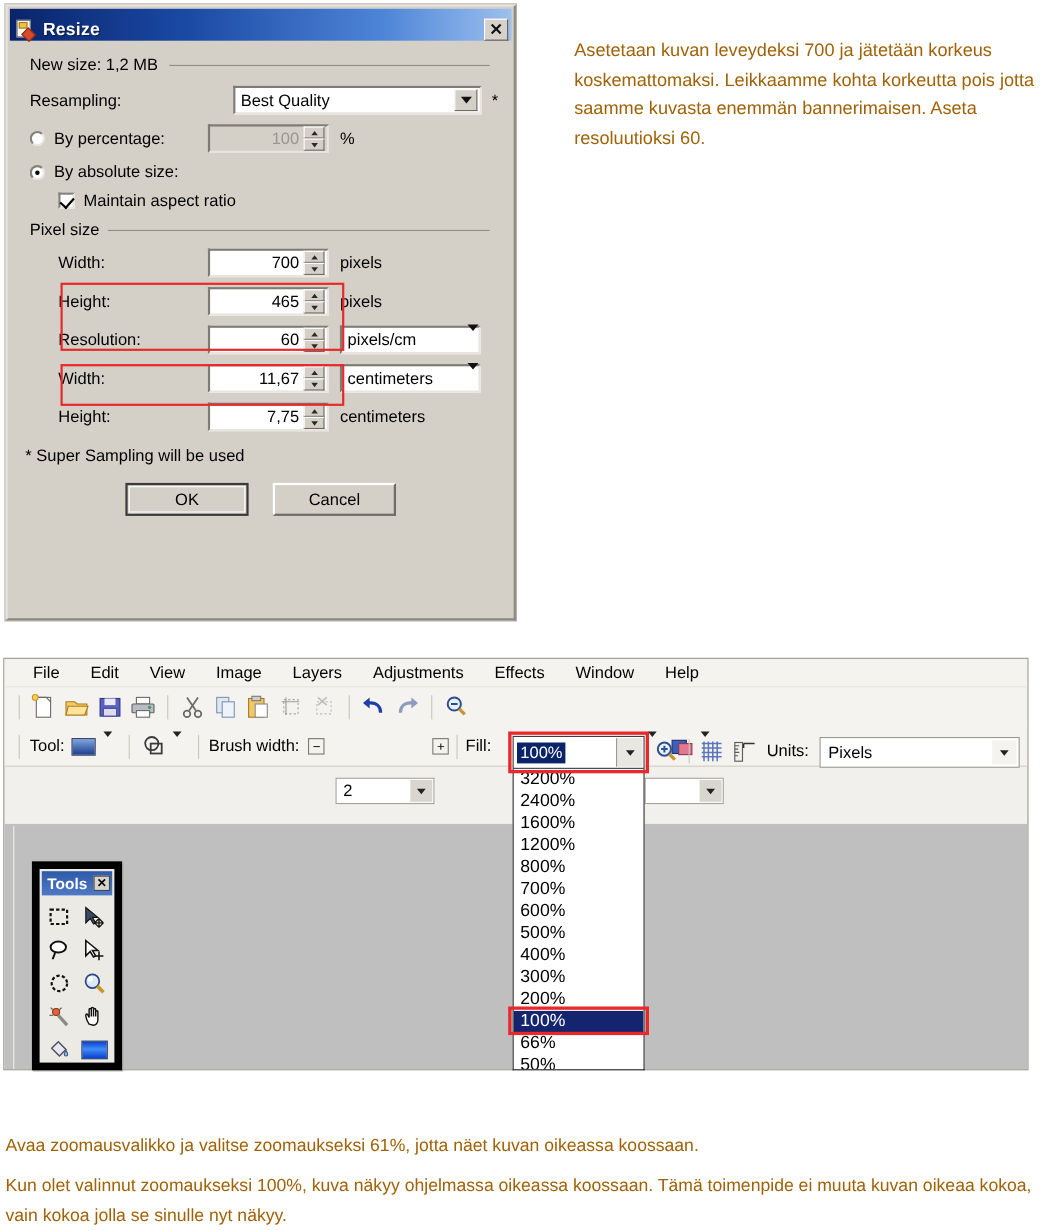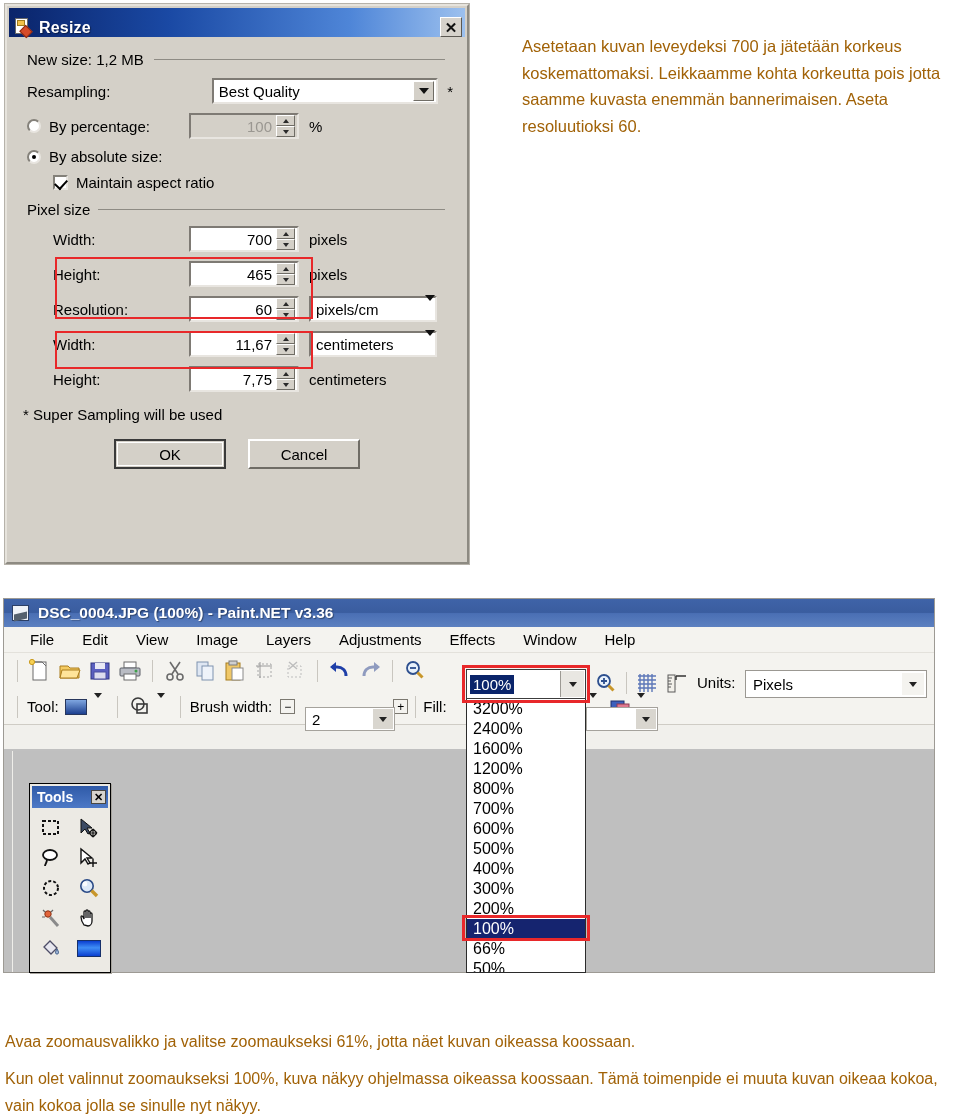--- a/index.html
+++ b/index.html
@@ -136,21 +136,21 @@
             border-bottom:1px solid #cfccc5;}
   .sep { width:1px; height:22px; background:#c9c6bf; margin:0 7px; flex:0 0 auto; }
   .tbico { width:28px; height:28px; position:relative; flex:0 0 auto; margin:0 1px; }
 
   .pn-canvas { position:absolute; left:0; right:0; top:150px; bottom:0; background:#c0c0c0; }
   .pn-canvas-inner { position:absolute; left:8px; top:2px; right:0; bottom:0; background:#bfbfbf; border-left:1px solid #efeeea; }
 
   
   .toolspal {
     position:absolute; left:29px; top:783px; width:82px; height:190px;
-    background:#eceae4; border:1px solid #000000;
+    background:#eceae4; border:7px solid #000000;
     box-shadow: 1px 1px 0 #a6a39c;
   }
   .toolspal-hdr {
     height:22px; margin:2px; background: linear-gradient(to bottom,#2f5aa8,#4d79c6);
     display:flex;align-items:center;justify-content:space-between;padding:0 2px 0 5px;
   }
   .toolspal-hdr .t{color:#fff;font-weight:bold;font-size:14px;}
   .toolspal-hdr .x{width:15px;height:14px;background:#d7d4cd;border:1px solid #4a4843;
      display:flex;align-items:center;justify-content:center;font-size:11px;font-weight:bold;color:#000;line-height:1;}
   .toolsgrid { display:grid; grid-template-columns:1fr 1fr; gap:4px; padding:5px 4px; }
@@ -357,27 +357,20 @@
     </div>
 
     <div class="redbox" style="left:48px; top:251px; width:258px; height:62px;"></div>
     <div class="redbox" style="left:48px; top:325px; width:258px; height:38px;"></div>
   </div>
 
   <div class="fin" id="topText">Asetetaan kuvan leveydeksi 700 ja jätetään korkeus koskemattomaksi. Leikkaamme kohta korkeutta pois jotta saamme kuvasta enemmän bannerimaisen. Aseta resoluutioksi 60.</div>
 
   <div class="pn">
 
-    <div class="pn-title">
-      <span class="pn-ticon">
-          <i class="a"></i>
-          <i class="b"></i>
-        </span>
-      <span class="pn-ttext">DSC_0004.JPG (100%) - Paint.NET v3.36</span>
-    </div>
 
     <div class="pn-menubar">
       <span class="mi">File</span>
       <span class="mi">Edit</span>
       <span class="mi">View</span>
       <span class="mi">Image</span>
       <span class="mi">Layers</span>
       <span class="mi">Adjustments</span>
       <span class="mi">Effects</span>
       <span class="mi">Window</span>

